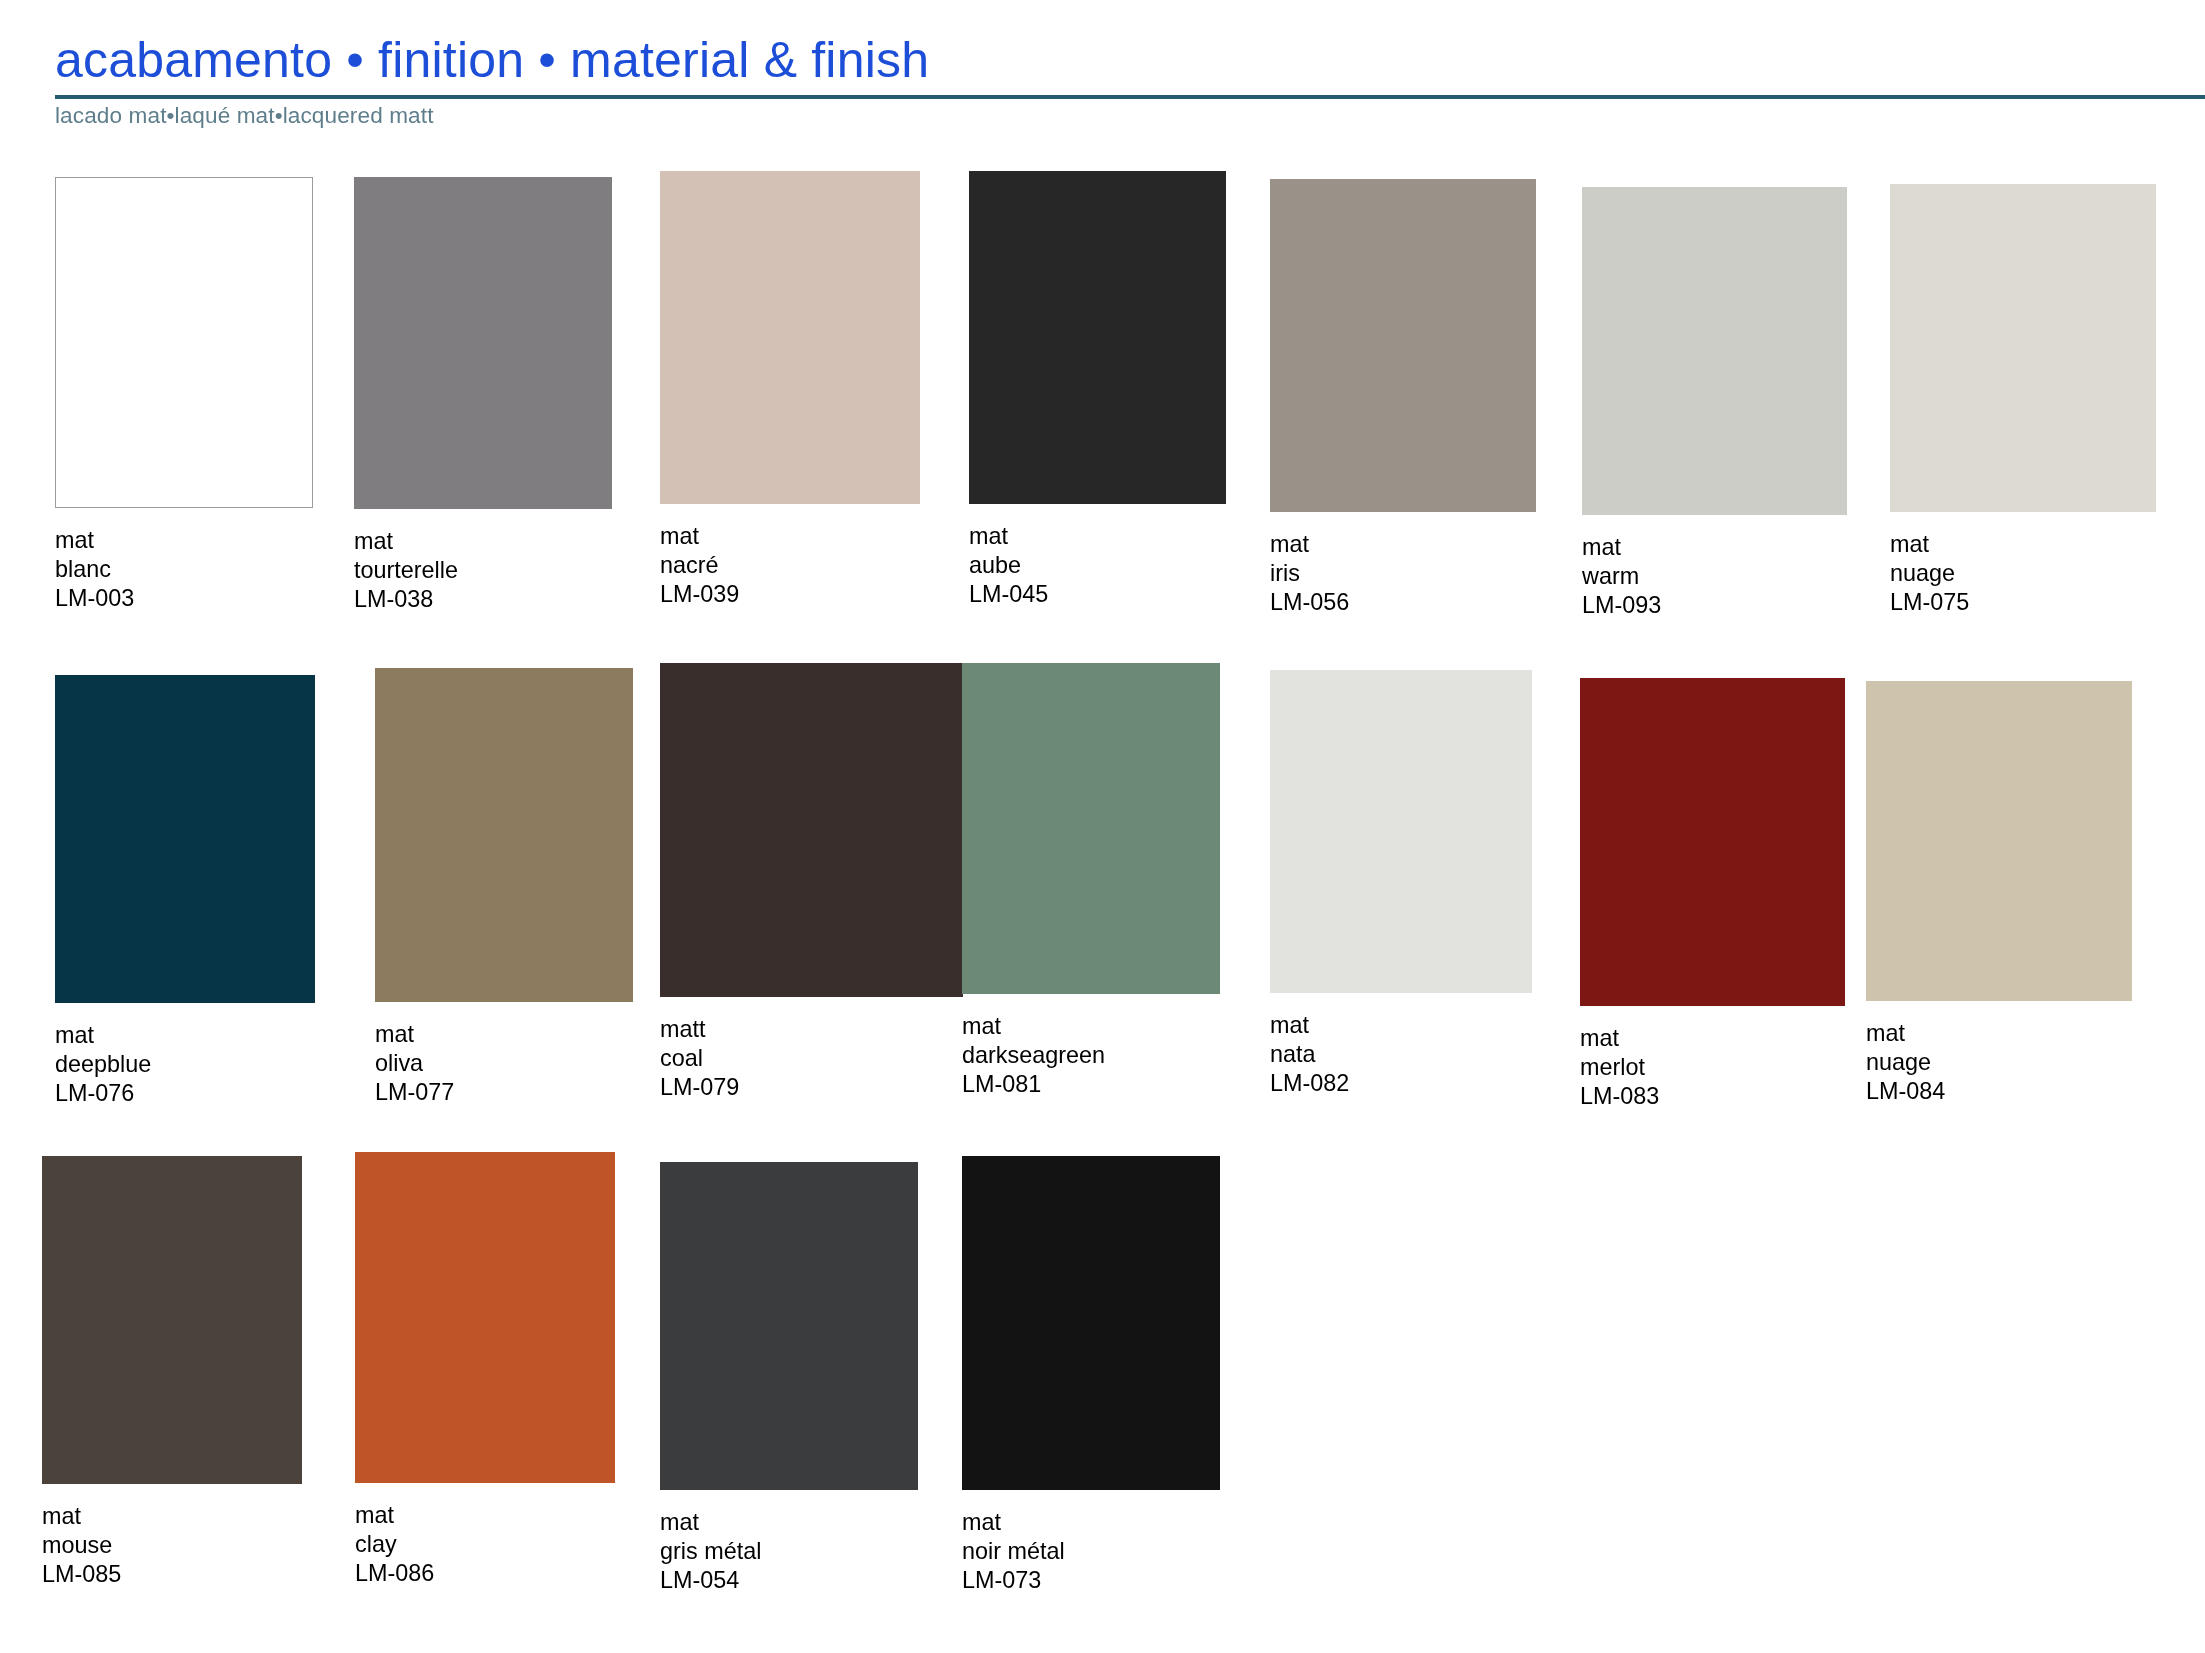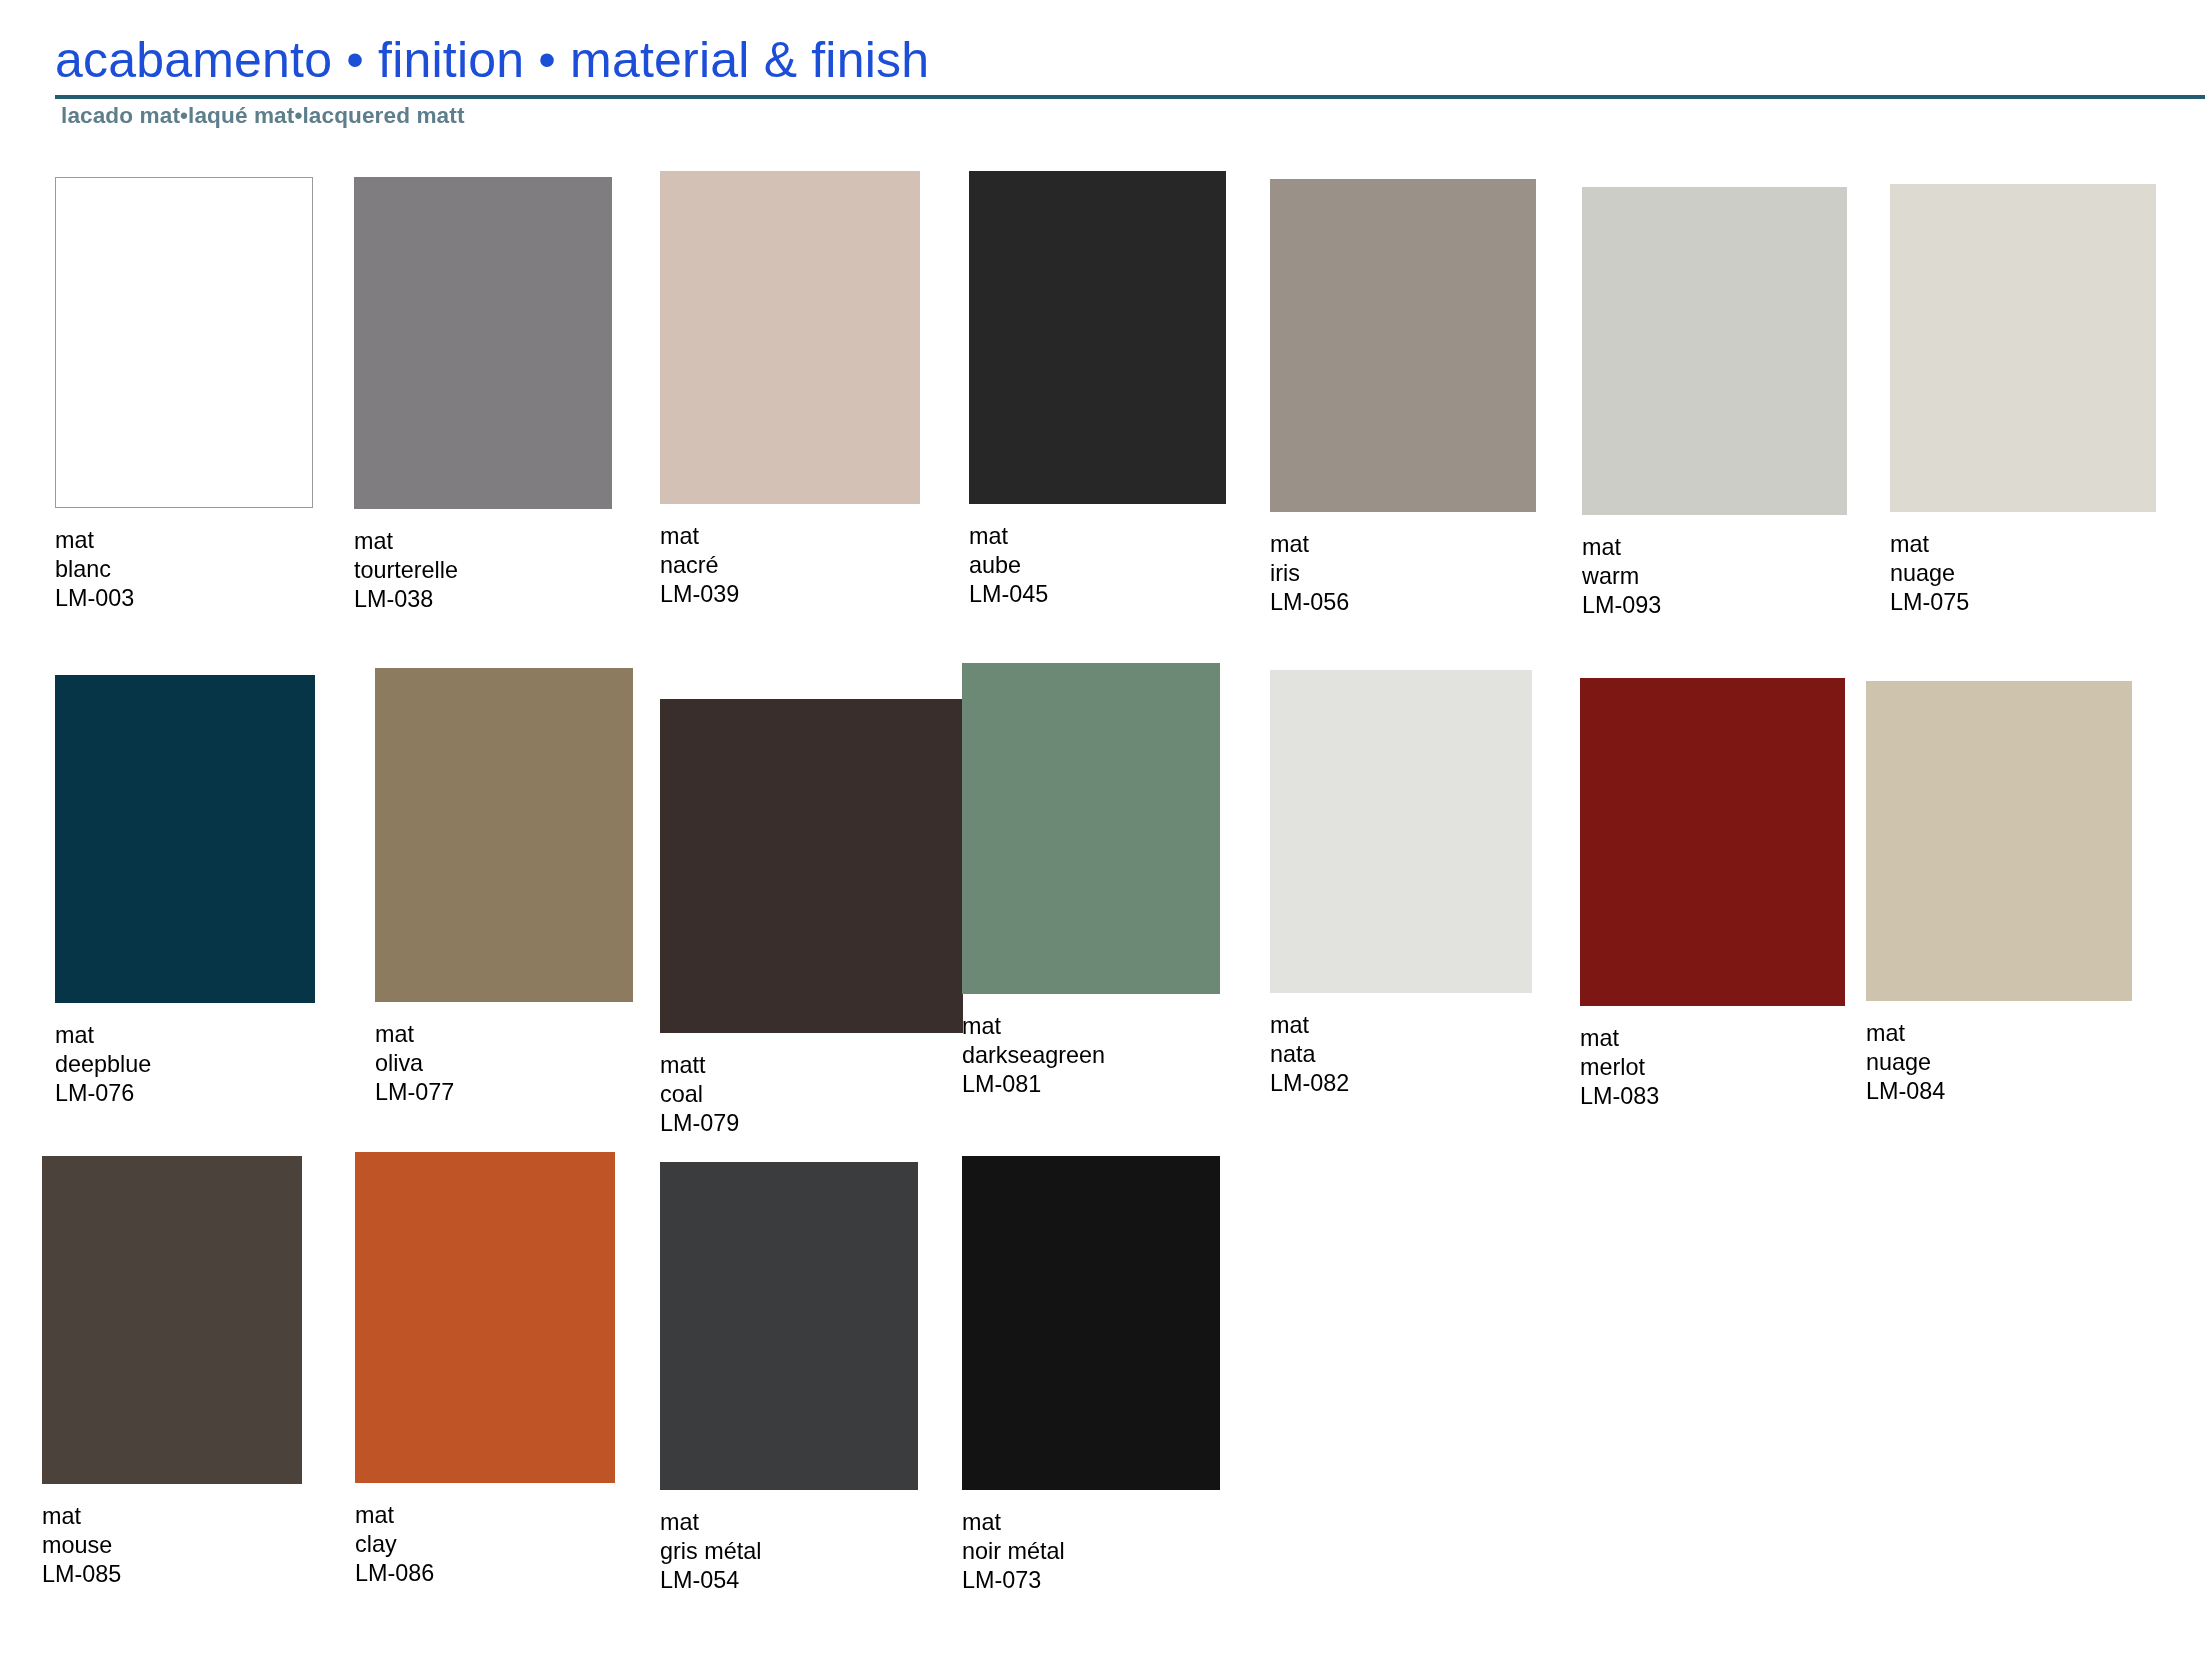--- a/index.html
+++ b/index.html
@@ -35,24 +35,24 @@
   #header-rule {
     position: absolute;
     left: 55px;
     top: 95px;
     width: 2150px;
     height: 4px;
     background: #245C72;
   }
   #header-subtitle {
     position: absolute;
-    left: 61px;
+    left: 55px;
     top: 103px;
     font-size: 22.6px;
-    font-weight: 700;
+    font-weight: 400;
     letter-spacing: 0.1px;
     color: #5E7E8C;
     white-space: nowrap;
   }
 
   
   #grid {
     position: absolute;
     left: 0; top: 3px;
     width: 2205px;
@@ -153,21 +153,21 @@
       </div>
     </div>
     <div class="swatch-cell" style="left: 375px; top: 665px; width: 258px;">
       <div class="swatch-chip" style="height: 334px; background: rgb(140, 123, 94);"></div>
       <div class="swatch-label">
         <span class="ln">mat</span>
         <span class="ln">oliva</span>
         <span class="ln">LM-077</span>
       </div>
     </div>
-    <div class="swatch-cell" style="left: 660px; top: 660px; width: 303px; margin-top: 36px;">
+    <div class="swatch-cell" style="left: 660px; top: 660px; width: 303px;">
       <div class="swatch-chip" style="height: 334px; background: rgb(58, 46, 44);"></div>
       <div class="swatch-label">
         <span class="ln">matt</span>
         <span class="ln">coal</span>
         <span class="ln">LM-079</span>
       </div>
     </div>
     <div class="swatch-cell" style="left: 962px; top: 660px; width: 258px;">
       <div class="swatch-chip" style="height: 331px; background: rgb(107, 137, 117);"></div>
       <div class="swatch-label">

